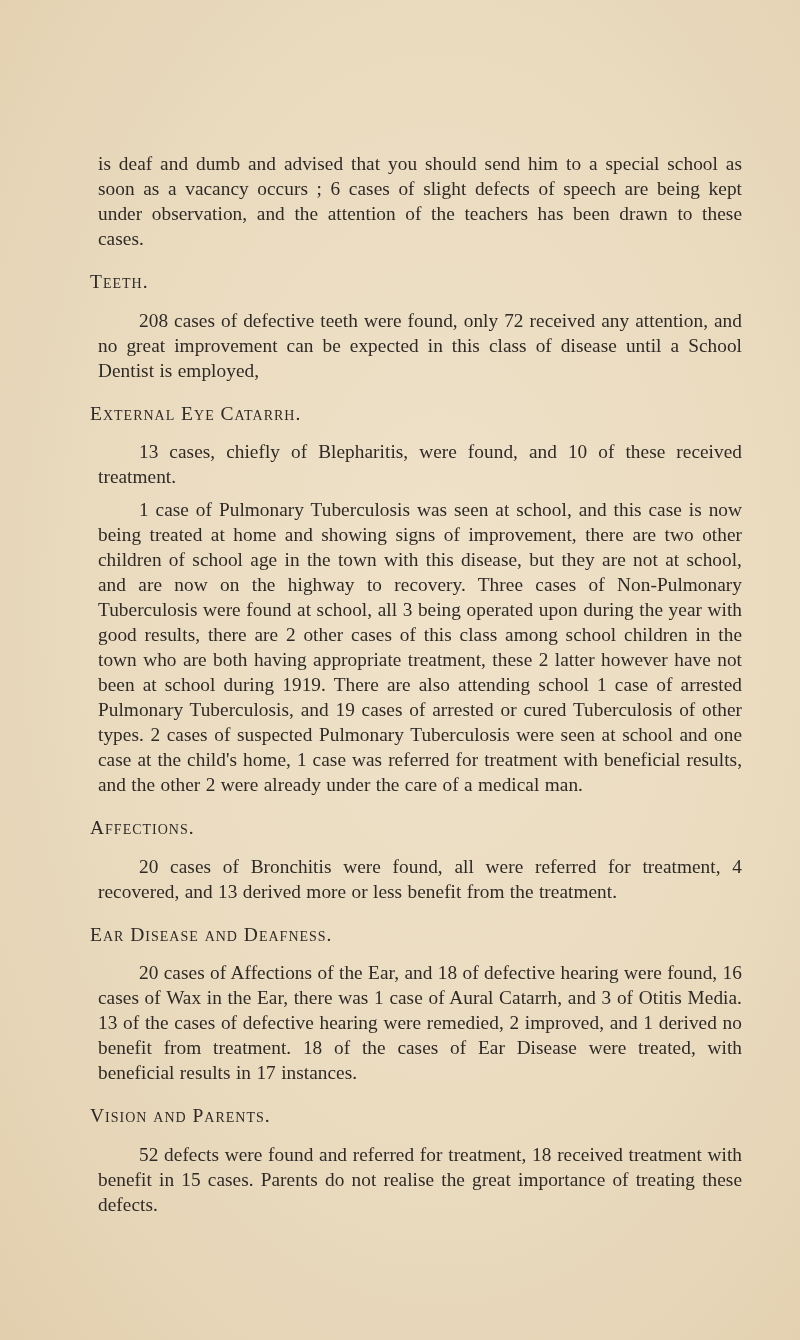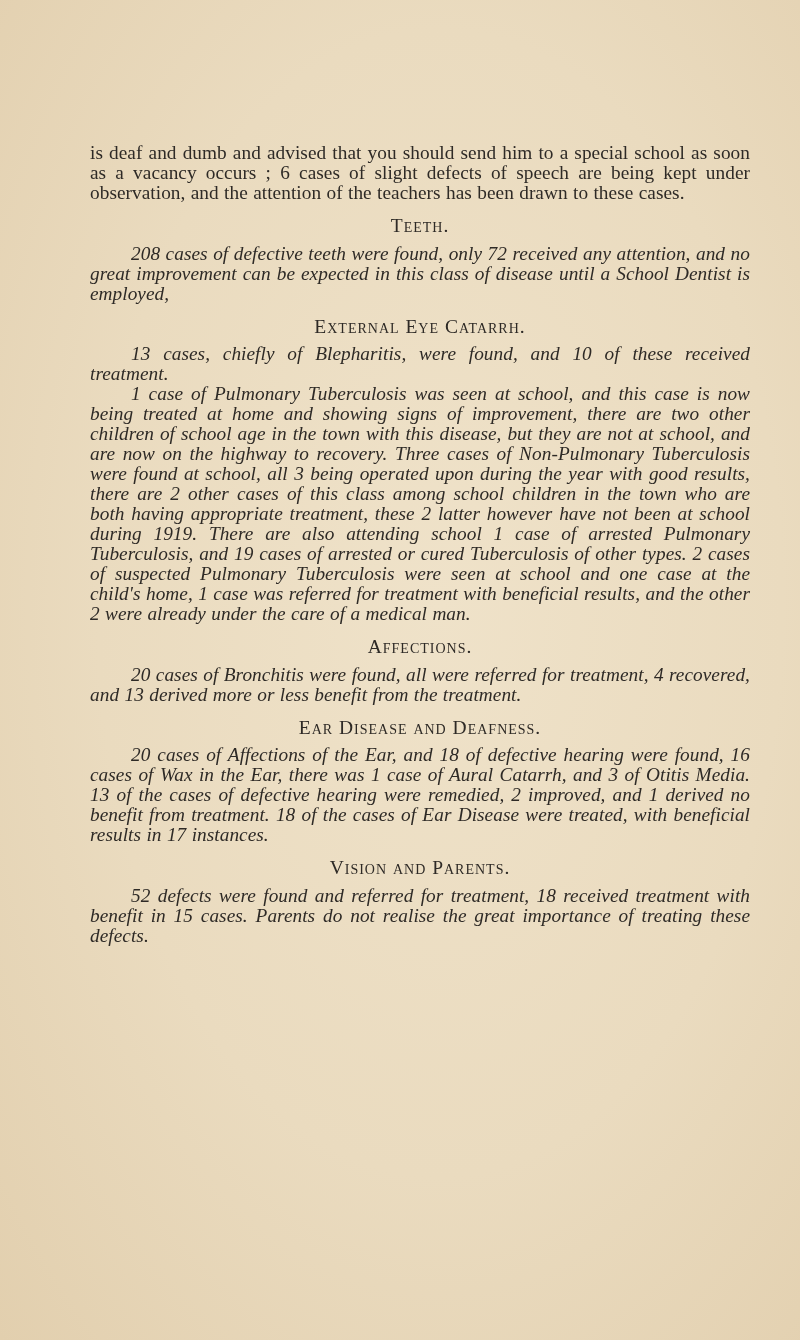--- a/index.html
+++ b/index.html
@@ -14,40 +14,38 @@
       font-family: "Liberation Serif", "DejaVu Serif", serif;
       color: #2e2a26;
     }
     .page {
       position: absolute;
       left: 90px;
       top: 143px;
       width: 660px;
     }
     p {
-      margin: 0;
+      margin: 8px;
       font-size: 19.3px;
-      line-height: 20px;
+      line-height: 25px;
       text-align: justify;
       letter-spacing: 0.05px;
       word-spacing: 0.5px;
     }
     p.indent {
       text-indent: 41px;
-      font-style: italic;
     }
     p.cont {
       text-indent: 0;
     }
     h2 {
       margin: 0;
       font-weight: normal;
       font-size: 19.5px;
       line-height: 26.6px;
-      text-align: center;
       font-variant: small-caps;
       letter-spacing: 1px;
       padding-top: 10px;
       padding-bottom: 4px;
     }
     .gap-top { padding-top: 10px; }
   </style>
 </head>
 <body>
 

